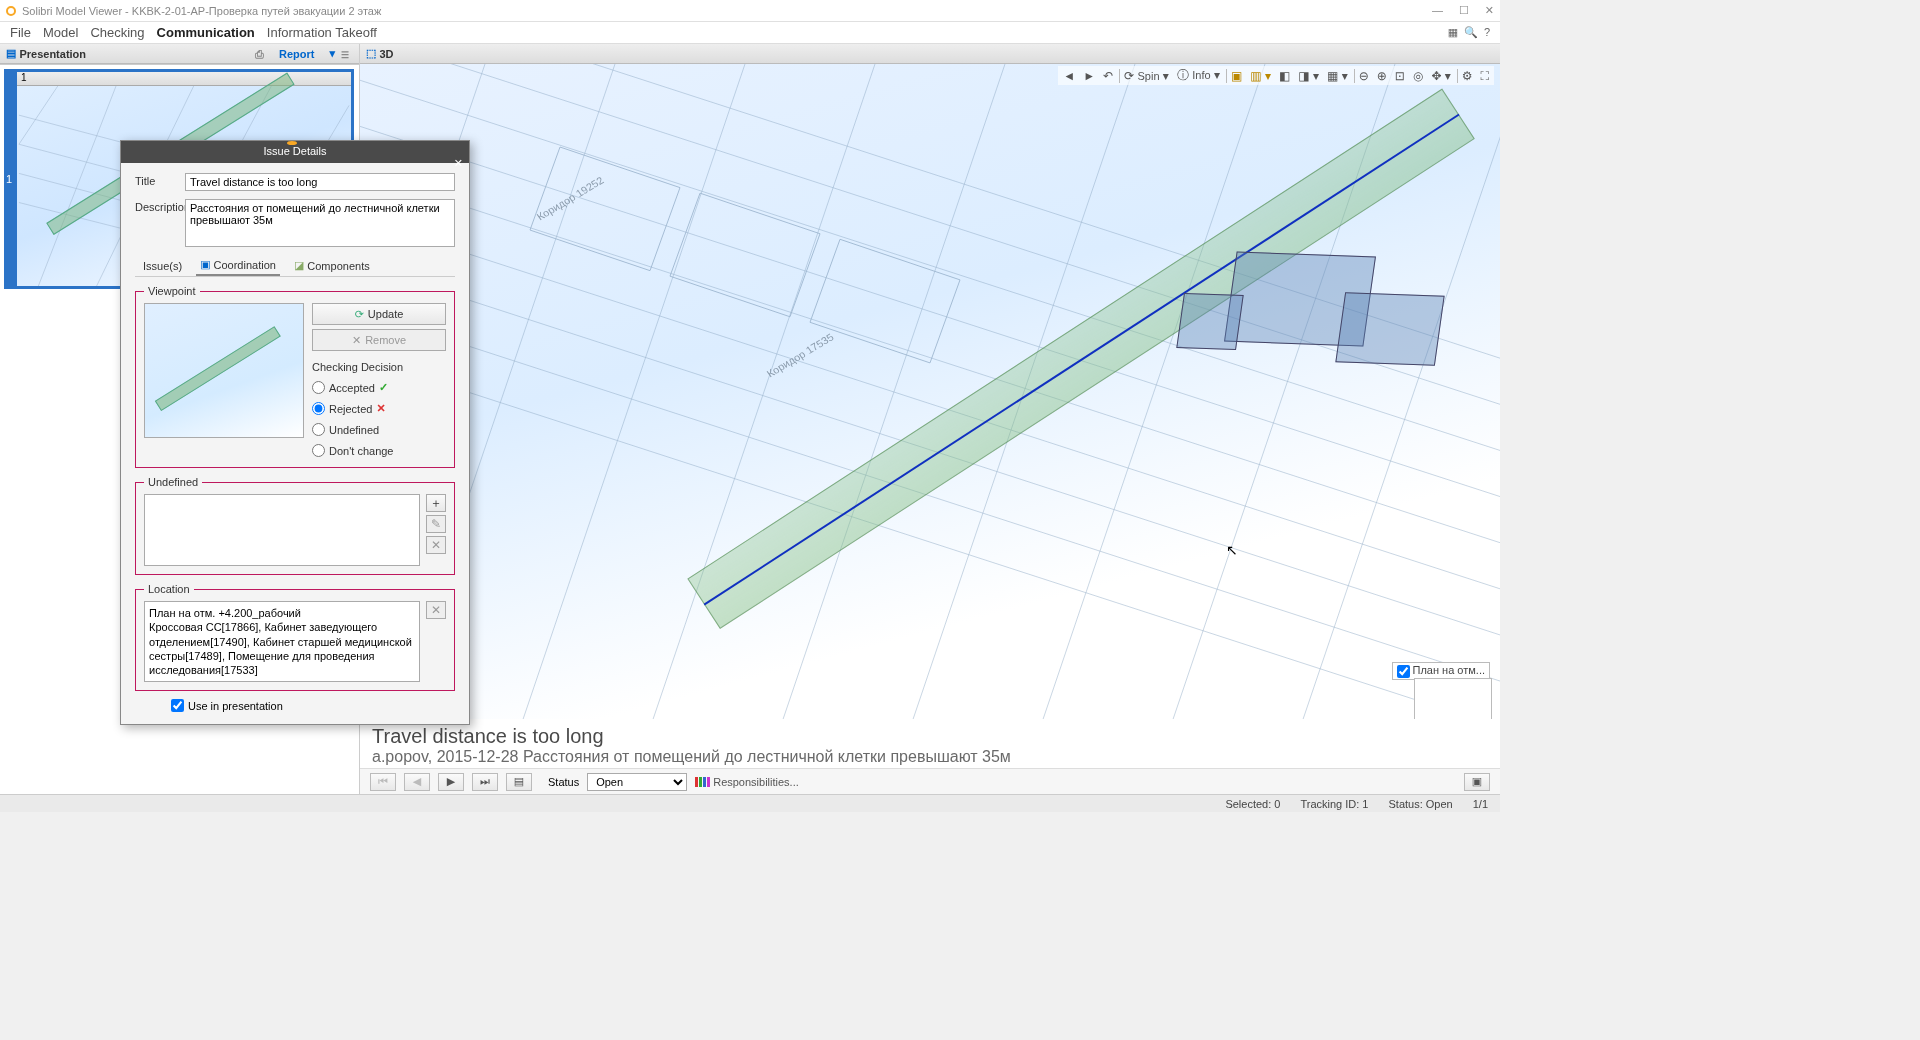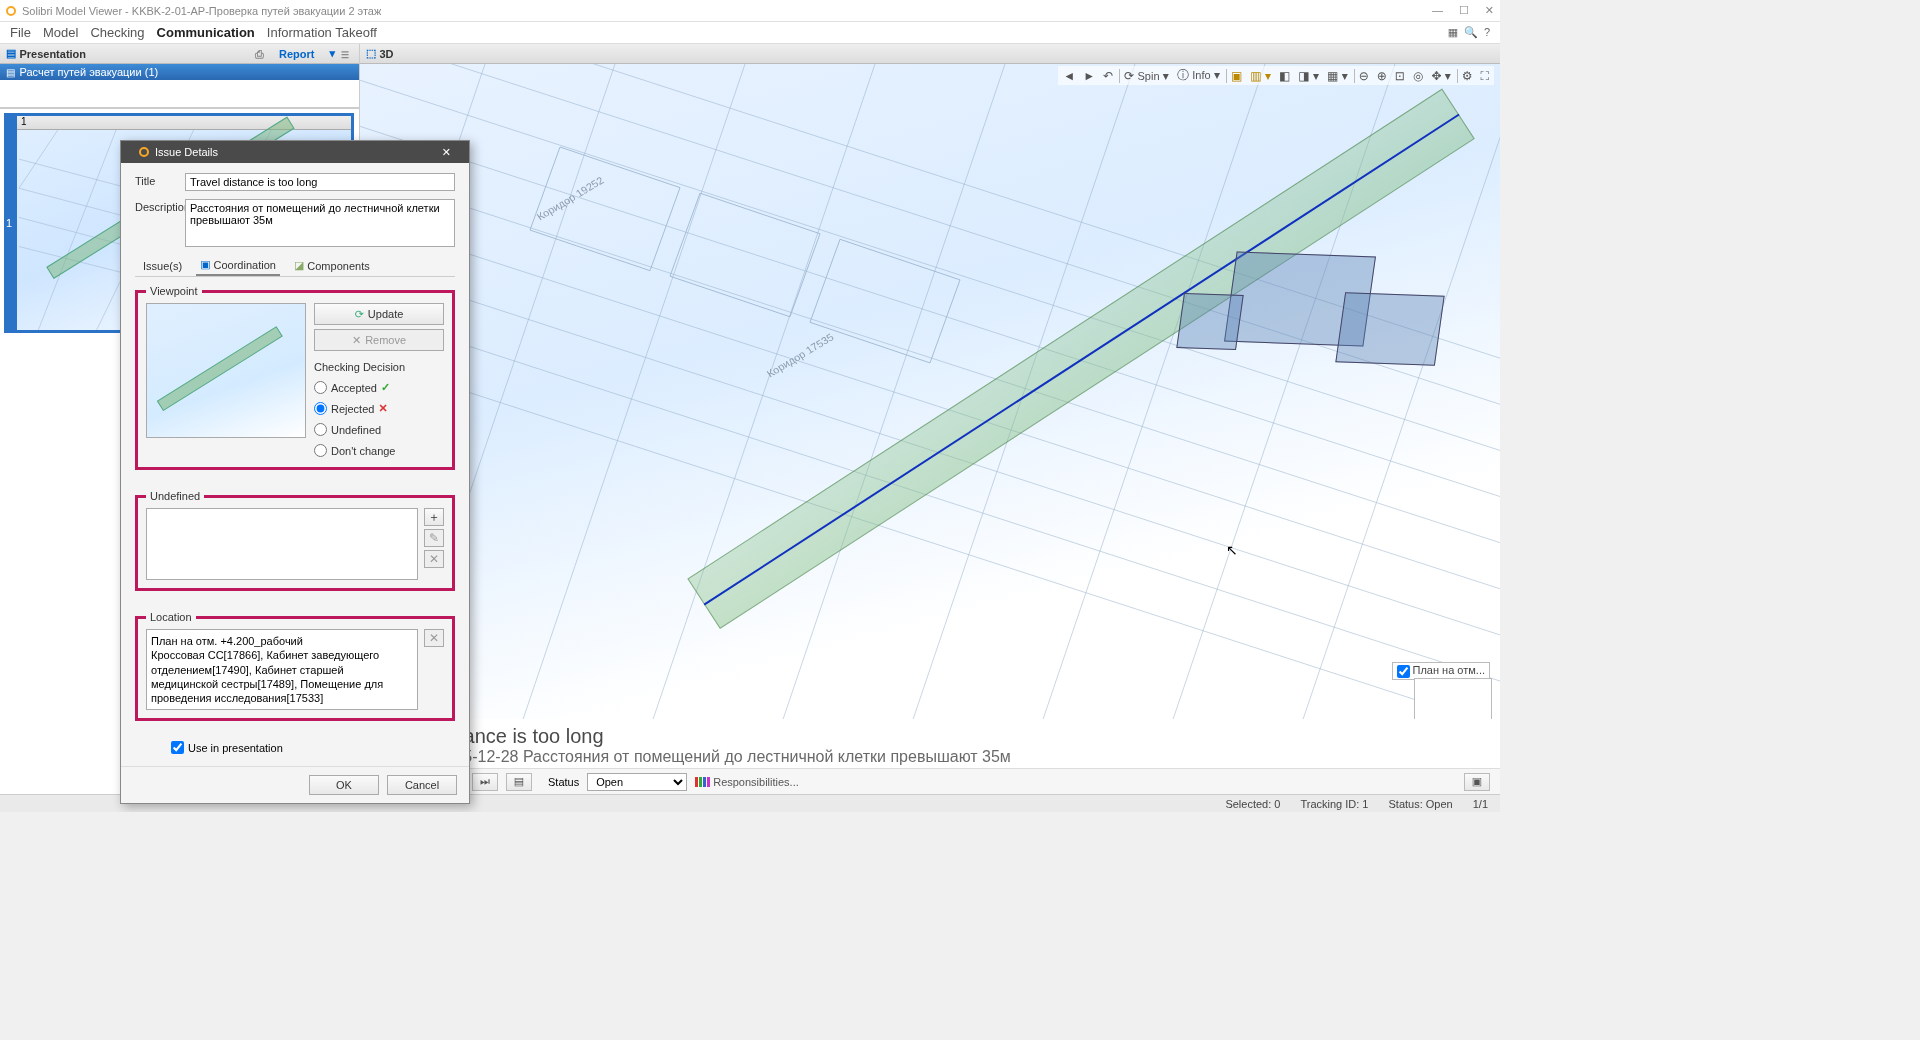--- a/index.html
+++ b/index.html
@@ -37,36 +37,36 @@
 
 .slide-strip { flex: 1; background: #fff; padding: 4px; border-top: 1px solid #ccc; position: relative; }
 .slide-thumb { width: 340px; height: 220px; border: 3px solid #2b73c7; background: linear-gradient(160deg,#e0efff 0%,#cfe6ff 50%,#ffffff 100%); position: relative; margin-left: 10px; }
 .thumb-header { background: linear-gradient(#eee,#ddd); height: 14px; border-bottom:1px solid #aaa; font-size:10px; padding-left:4px;}
 .thumb-plan { position:absolute; inset:14px 0 0 0; }
 .thumb-corridor { position:absolute; left:10%; top:70%; width:85%; height:14px; background: rgba(120,180,120,0.5); border:1px solid #5a8; transform: rotate(-32deg); transform-origin: left center; }
 .side-idx-bar { position:absolute; left:0; top:0; bottom:0; width:10px; background:#2b73c7; color:#fff; display:flex; align-items:center; justify-content:center;}
 
 
 .dialog { position: absolute; left: 120px; top: 140px; width: 350px; background: #f4f4f4; border: 1px solid #888; box-shadow: 3px 3px 10px rgba(0,0,0,0.3); z-index: 100; }
-.dialog-title { height: 22px; background: #4a4a4a; color: #fff; display: flex; align-items: center; padding: 0 18px; }
+.dialog-title { height: 22px; background: #4a4a4a; color: #fff; display: flex; align-items: center; padding: 0 6px; flex-direction: column; }
 .dialog-title .d-icon { width:10px;height:10px;border:2px solid #f9a825;border-radius:50%;margin-right:6px;}
 .dialog-title .d-close { margin-left:auto; cursor:pointer;}
 .dialog-body { padding: 10px 14px 6px; }
 .form-row { display: flex; margin-bottom: 8px; align-items: flex-start; }
 .form-row label { width: 50px; color: #333; padding-top:2px;}
 .form-row input[type=text], .form-row textarea { flex:1; border:1px solid #aaa; padding:2px 4px; font-size:11px; background:#fff; }
 .form-row textarea { height: 48px; resize:none; }
 
 .tabbar { display: flex; gap: 10px; border-bottom: 1px solid #ccc; padding: 0 4px; margin: 4px 0 8px; }
 .tab { padding: 3px 4px; color: #333; cursor: pointer; display:flex; align-items:center; gap:3px;}
 .tab.active { border-bottom: 2px solid #888; font-weight:normal; }
 .tab-icon-b { color:#06c;}
 .tab-icon-g { color:#8a6;}
 
-fieldset { border:3px solid #be185d; padding: 6px 8px 8px; margin-bottom: 20px; }
+fieldset { border:1px solid #be185d; padding: 6px 8px 8px; margin-bottom: 8px; }
 fieldset legend { color:#333; padding:0 4px;}
 .vp-row { display:flex; gap:8px;}
 .vp-thumb { width:160px; height:135px; background: linear-gradient(160deg,#e0efff 0%,#d4ebff 60%,#fff 100%); border:1px solid #aaa; position:relative;}
 .vp-thumb::after{content:"";position:absolute;left:8%;top:72%;width:88%;height:10px;background:rgba(120,180,120,0.55);border:1px solid #5a8;transform:rotate(-32deg);transform-origin:left center;}
 .vp-buttons { flex:1; display:flex; flex-direction:column; gap:4px;}
 .btn { height:22px; border:1px solid #aaa; background: linear-gradient(#fafafa,#e8e8e8); cursor:pointer; display:flex; align-items:center; justify-content:center; gap:4px; color:#333;}
 .btn:disabled, .btn.disabled { color:#999; background:#eee; }
 .decision-lbl { color:#333; margin:6px 0 2px;}
 .radio-row { display:flex; align-items:center; gap:4px; margin:2px 0; color:#333;}
 .radio-row input { margin:0;}
@@ -147,26 +147,20 @@
 <div class="main">
 
   <div class="left-panel">
     <div class="panel-header">
       <span style="color:#06c;margin-right:3px;">▤</span>
       <span>Presentation</span>
       <span class="spacer"></span>
       <span class="report-link"><span class="icon-sm icon-report"></span><span>Report</span>&nbsp;▾</span>
       <span style="width:6px;"></span>
       <span class="icon-sm icon-filter"></span>
-    </div>
-    <div class="pres-list">
-      <div class="pres-row">
-        <span class="pres-icon"></span>
-        <span>Расчет путей эвакуации (1)</span>
-      </div>
     </div>
     <div class="slide-strip">
       <div style="position:relative;">
         <div class="side-idx-bar">
             <span>1</span>
           </div>
         <div class="slide-thumb">
           <div class="thumb-header">1</div>
           <div class="thumb-plan">
             <svg width="100%" height="100%" viewBox="0 0 340 206">
@@ -393,24 +387,20 @@
           <button class="btn disabled">✕</button>
         </div>
       </div>
     </fieldset>
 
     <label class="use-pres">
       <input type="checkbox" checked="" style="">
       <span>Use in presentation</span>
     </label>
   </div>
-  <div class="dialog-footer">
-    <button class="btn">OK</button>
-    <button class="btn">Cancel</button>
-  </div>
 </div>
 
 <div class="statusbar">
   <span>Selected: 0</span>
   <span>Tracking ID: 1</span>
   <span>Status: Open</span>
   <span>1/1</span>
 </div>
 
 </body></html>

